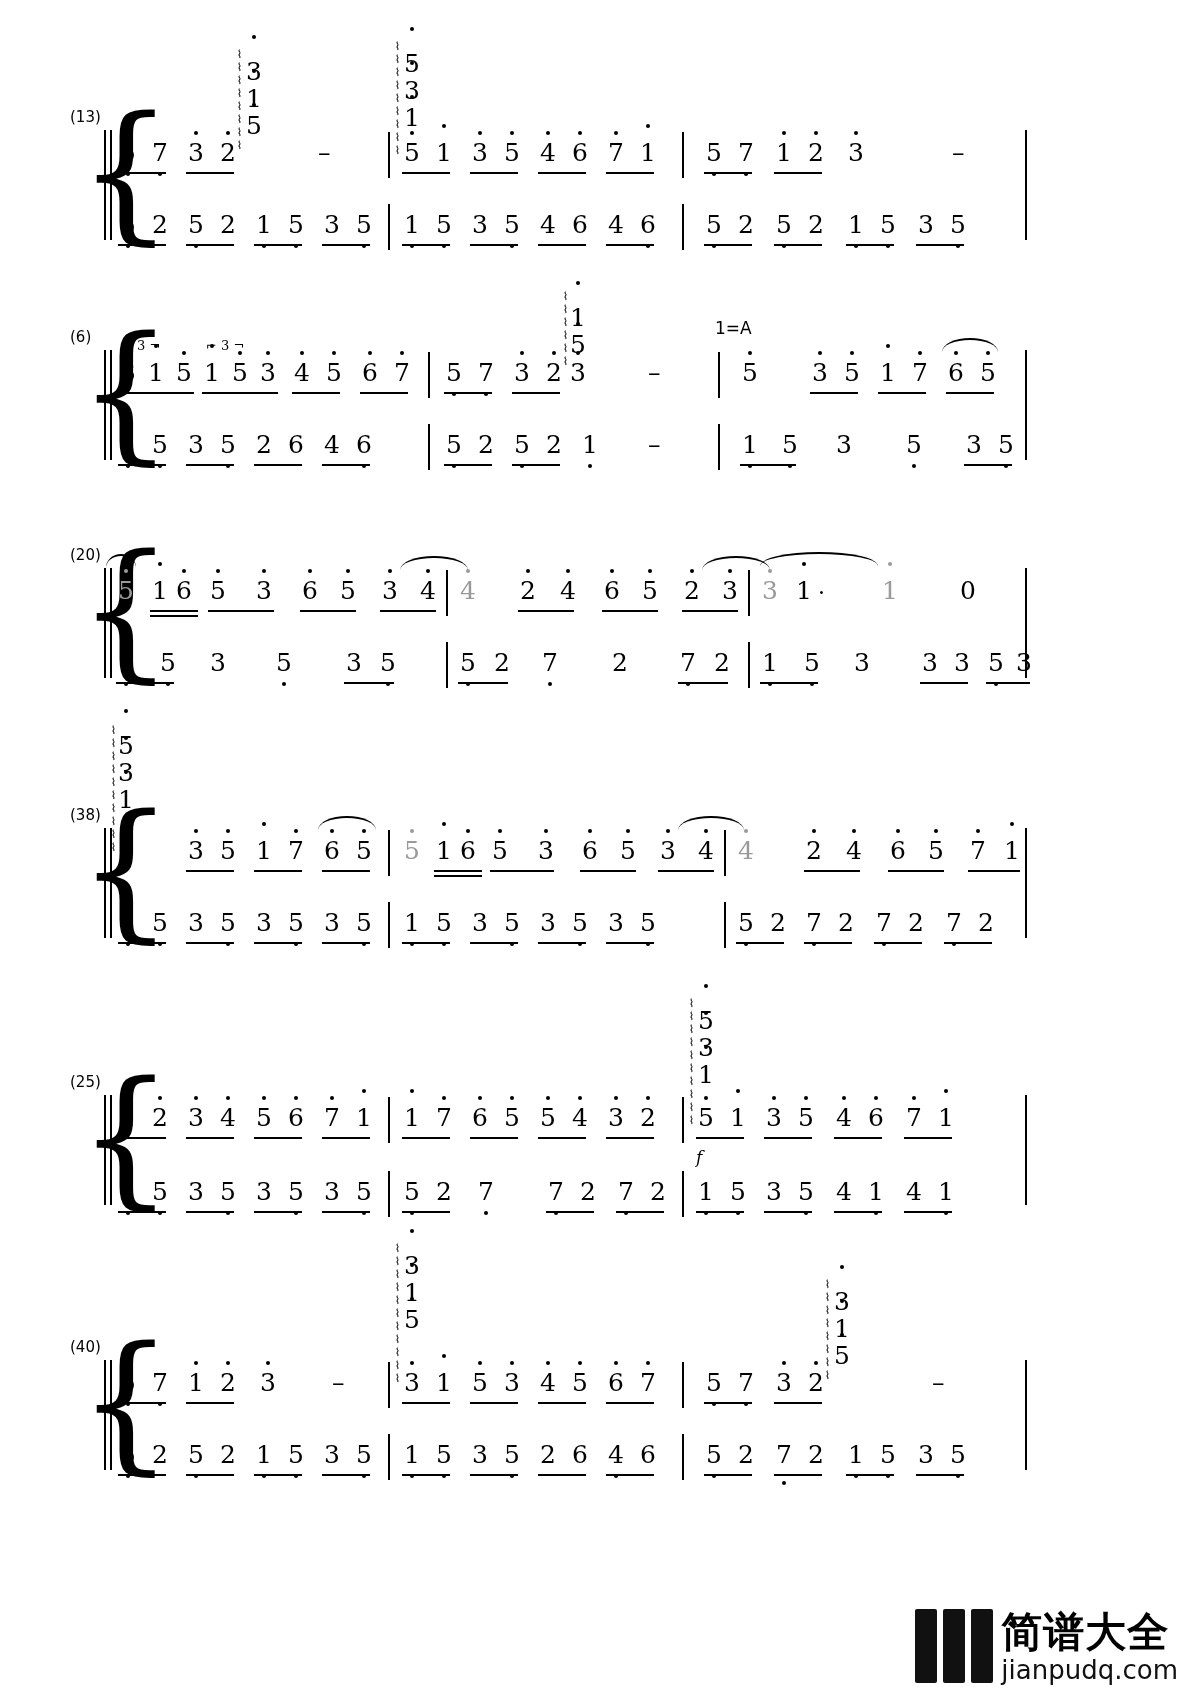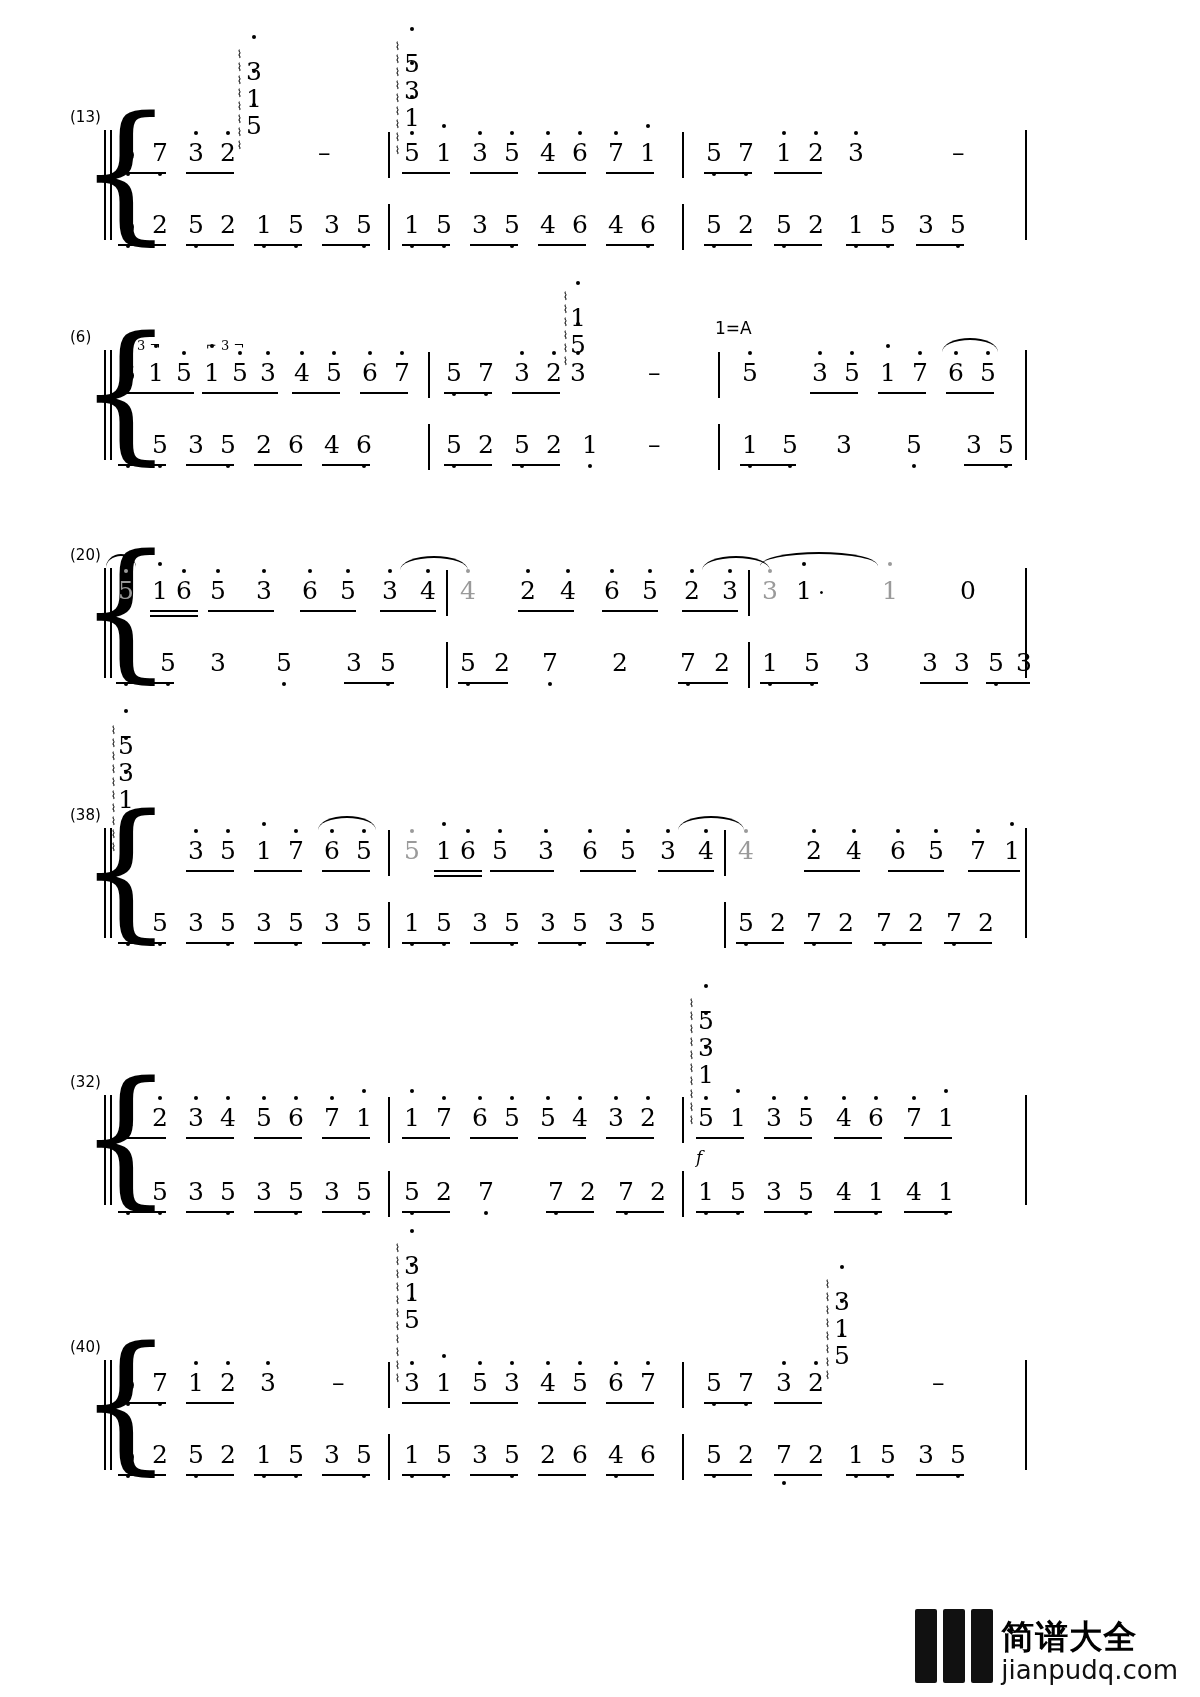--- a/index.html
+++ b/index.html
@@ -173,21 +173,21 @@
     background: #111;
     border-radius: 2px;
   }
   .wm-text {
     display: flex;
     flex-direction: column;
     align-items: flex-start;
     line-height: 1;
   }
   .wm-title {
-    font-size: 33px;
+    font-size: 41px;
     font-weight: bold;
     font-family: "DejaVu Sans", sans-serif;
     letter-spacing: 1px;
   }
   .wm-url {
     font-size: 26px;
     font-family: "DejaVu Sans", sans-serif;
     color: #111;
     margin-top: 4px;
   }
@@ -561,21 +561,21 @@
       <div class="note" style="left:806px; top:10px;">7<span class="dot-dn"></span></div>
       <div class="note" style="left:838px; top:10px;">2</div>
       <div class="beam" style="left:804px; top:42px; width:48px;"></div>
       <div class="note" style="left:876px; top:10px;">7<span class="dot-dn"></span></div>
       <div class="note" style="left:908px; top:10px;">2</div>
       <div class="beam" style="left:874px; top:42px; width:48px;"></div>
     </div>
   </div>
 
   <div class="system" style="top:1095px;">
-    <div class="measure-number">(32)</div>
+    <div class="measure-number">(25)</div>
     <div class="brace" style="top:-33px;">{</div>
     <div class="sysbar" style="left:34px; top:0px; height:110px;"></div>
     <div class="sysbar thin" style="left:40px; top:0px; height:110px;"></div>
     <div class="sysbar" style="left:955px; top:0px; height:110px;"></div>
 
     <div class="row">
       <div class="note" style="left:50px; top:10px;">1<span class="dot-up"></span></div>
       <div class="note" style="left:82px; top:10px;">2<span class="dot-up"></span></div>
       <div class="beam" style="left:48px; top:42px; width:48px;"></div>
       <div class="note" style="left:118px; top:10px;">3<span class="dot-up"></span></div>

